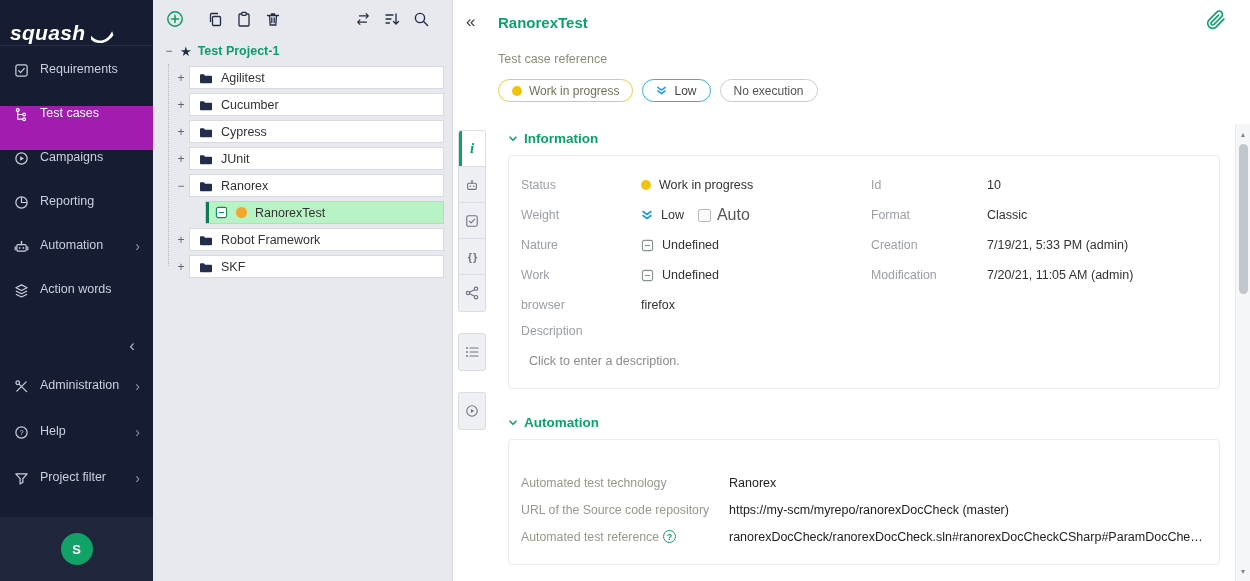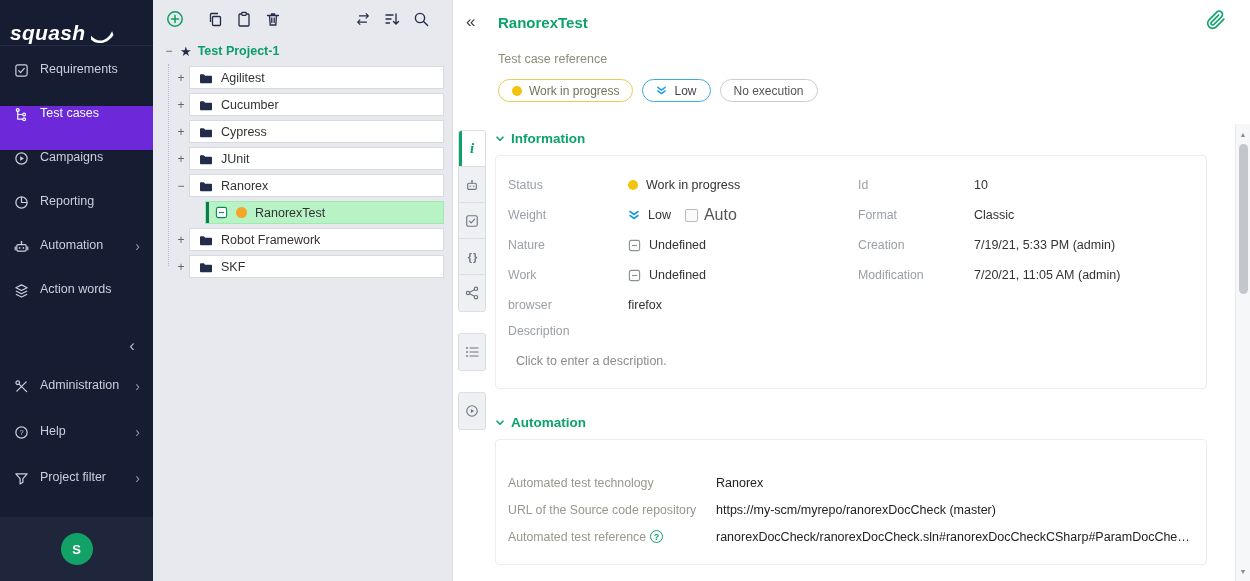--- a/index.html
+++ b/index.html
@@ -6,21 +6,21 @@
 html,body{width:1250px;height:581px;overflow:hidden;background:#fff;
   font-family:"Liberation Sans","DejaVu Sans",sans-serif;color:#333}
 .app{display:flex;width:1250px;height:581px}
 
 
 .sidebar{width:153px;flex:0 0 153px;background:#161d33;color:#c9cfdd;display:flex;flex-direction:column;font-size:12.5px}
 .logo{height:46px;display:flex;align-items:flex-end;padding:0 10px;gap:5px;border-bottom:1px solid rgba(255,255,255,.07);cursor:pointer}
 .logo-text{font-style:italic;font-weight:bold;color:#fff;font-size:21px;letter-spacing:.3px}
 .nav{padding-top:16px}
 .nav-item{height:44px;display:flex;align-items:flex-start;gap:11px;padding:0 13px;cursor:pointer}
-.nav-item.active{background:#6d28d9;color:#eafff5}
+.nav-item.active{background:#a21caf;color:#eafff5}
 .nav-icon{width:16px;height:16px;flex:0 0 16px;display:flex;align-items:center;justify-content:center}
 .nav-icon svg{width:15px;height:15px}
 .nav-chevron{margin-left:auto;color:#8e96ab;font-size:14px}
 .nav-collapse{height:40px;display:flex;align-items:center;justify-content:flex-end;padding:0 18px;color:#aeb6c8;font-size:17px;cursor:pointer}
 .nav-bottom{margin-top:12px}
 .nav-bottom .nav-item{height:46px}
 .sidebar-footer{margin-top:auto;height:64px;display:flex;align-items:center;justify-content:center;background:rgba(255,255,255,.04)}
 .avatar{width:32px;height:32px;border-radius:50%;background:#12a267;color:#fff;display:flex;align-items:center;justify-content:center;font-size:13px;font-weight:bold;cursor:pointer}
 
 
@@ -61,21 +61,21 @@
 .tabstrip{position:absolute;left:5px;top:130px;width:28px}
 .tab-group{border:1px solid #dadde2;border-radius:3px;overflow:hidden;margin-bottom:21px;background:#eef0f3}
 .tab{width:26px;height:36px;display:flex;align-items:center;justify-content:center;color:#6e7684;border-bottom:1px solid #dadde2;cursor:pointer}
 .tab:last-child{border-bottom:none}
 .tab svg{width:14px;height:14px}
 .tab.active{background:#fff;color:#0ca36b;box-shadow:inset 3px 0 0 #0ca36b}
 .tab-i{font-family:"Liberation Serif","DejaVu Serif",serif;font-weight:bold;font-style:italic;font-size:15px}
 .tab-braces{font-size:11px;font-weight:bold;letter-spacing:-1px}
 
 
-.sections{position:absolute;left:42px;top:131px;width:712px}
+.sections{position:absolute;left:55px;top:131px;width:712px}
 .sec-heading{display:flex;align-items:center;gap:6px;color:#0ca36b;font-size:13.5px;font-weight:bold;cursor:pointer}
 .card{margin-top:9px;border:1px solid #ececec;border-radius:4px;background:#fff;padding:14px 12px 20px}
 .info-grid{display:flex}
 .col-left{width:350px}
 .col-right{flex:1}
 .field-row{height:30px;display:flex;align-items:center}
 .f-label{color:#9aa0a6;font-size:12.3px;flex:0 0 120px}
 .col-right .f-label{flex:0 0 116px}
 .f-value{display:flex;align-items:center;gap:8px;font-size:12.5px;color:#333}
 .auto-box{margin-left:14px;display:flex;align-items:center;gap:6px;color:#555;cursor:pointer}

